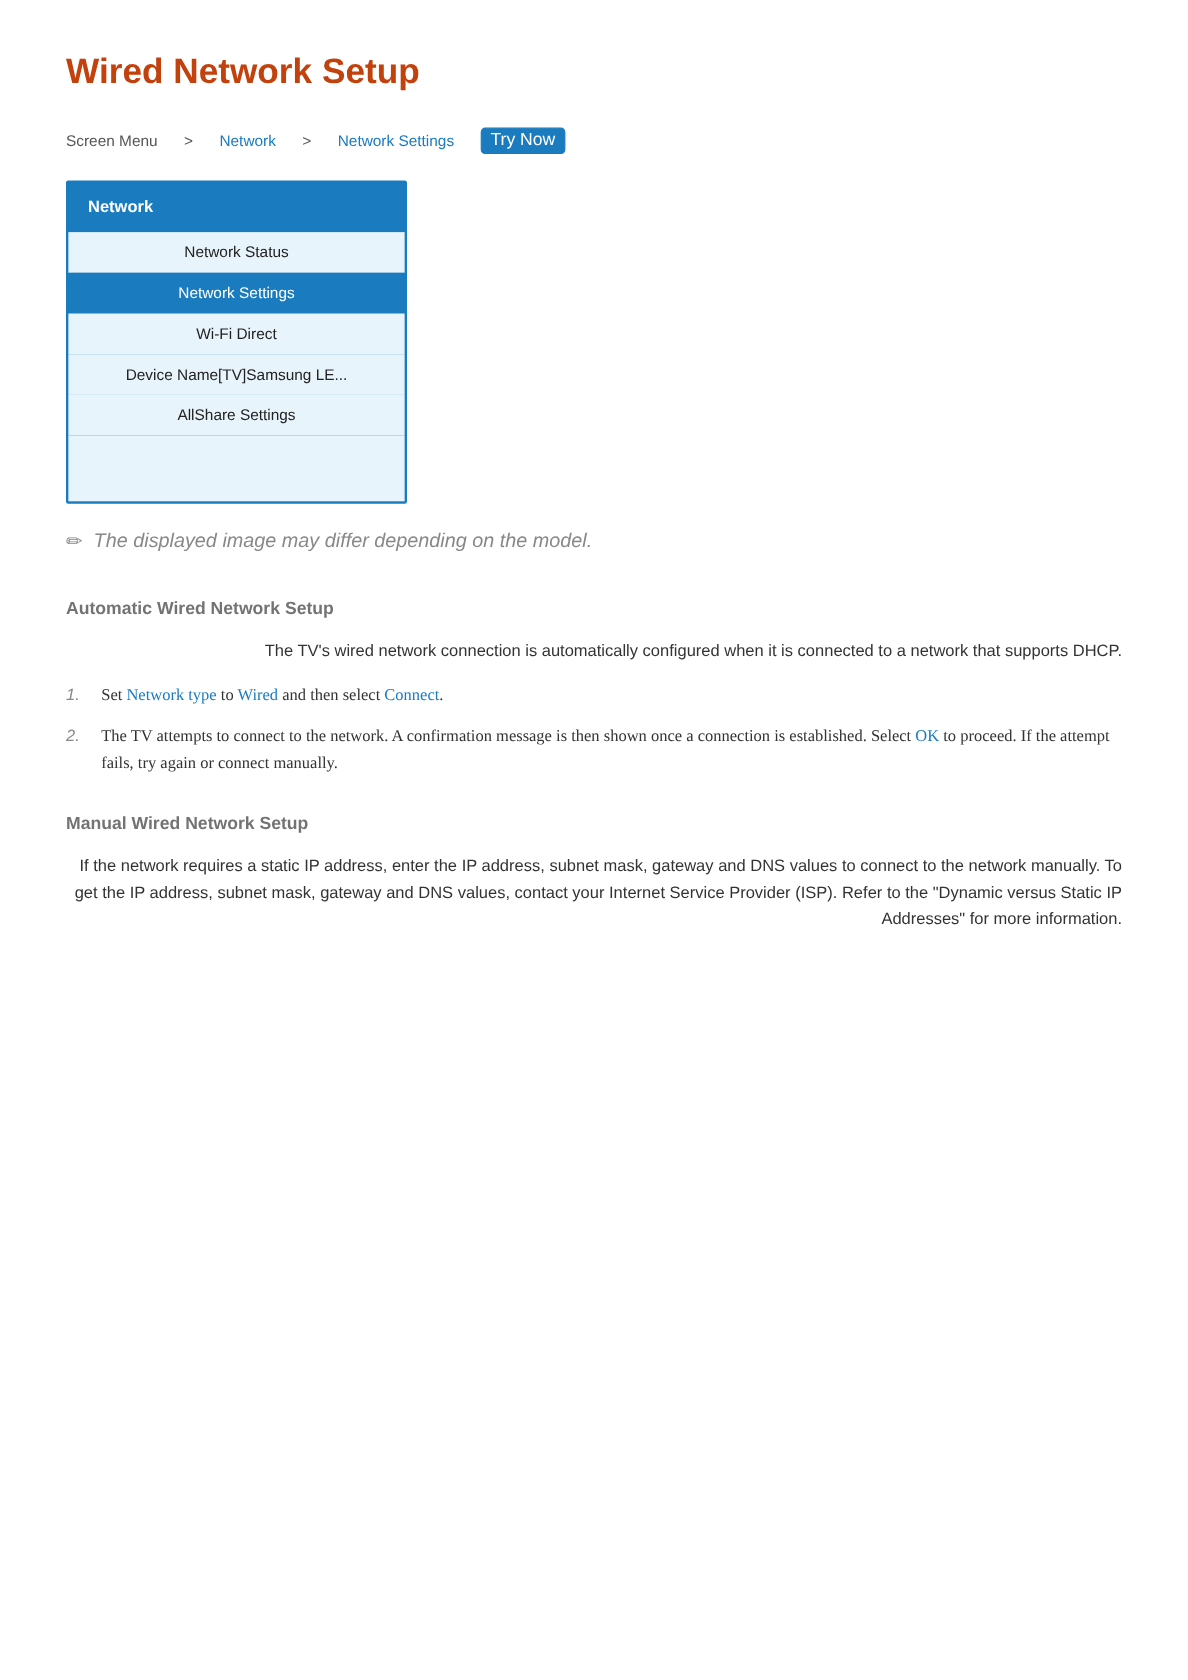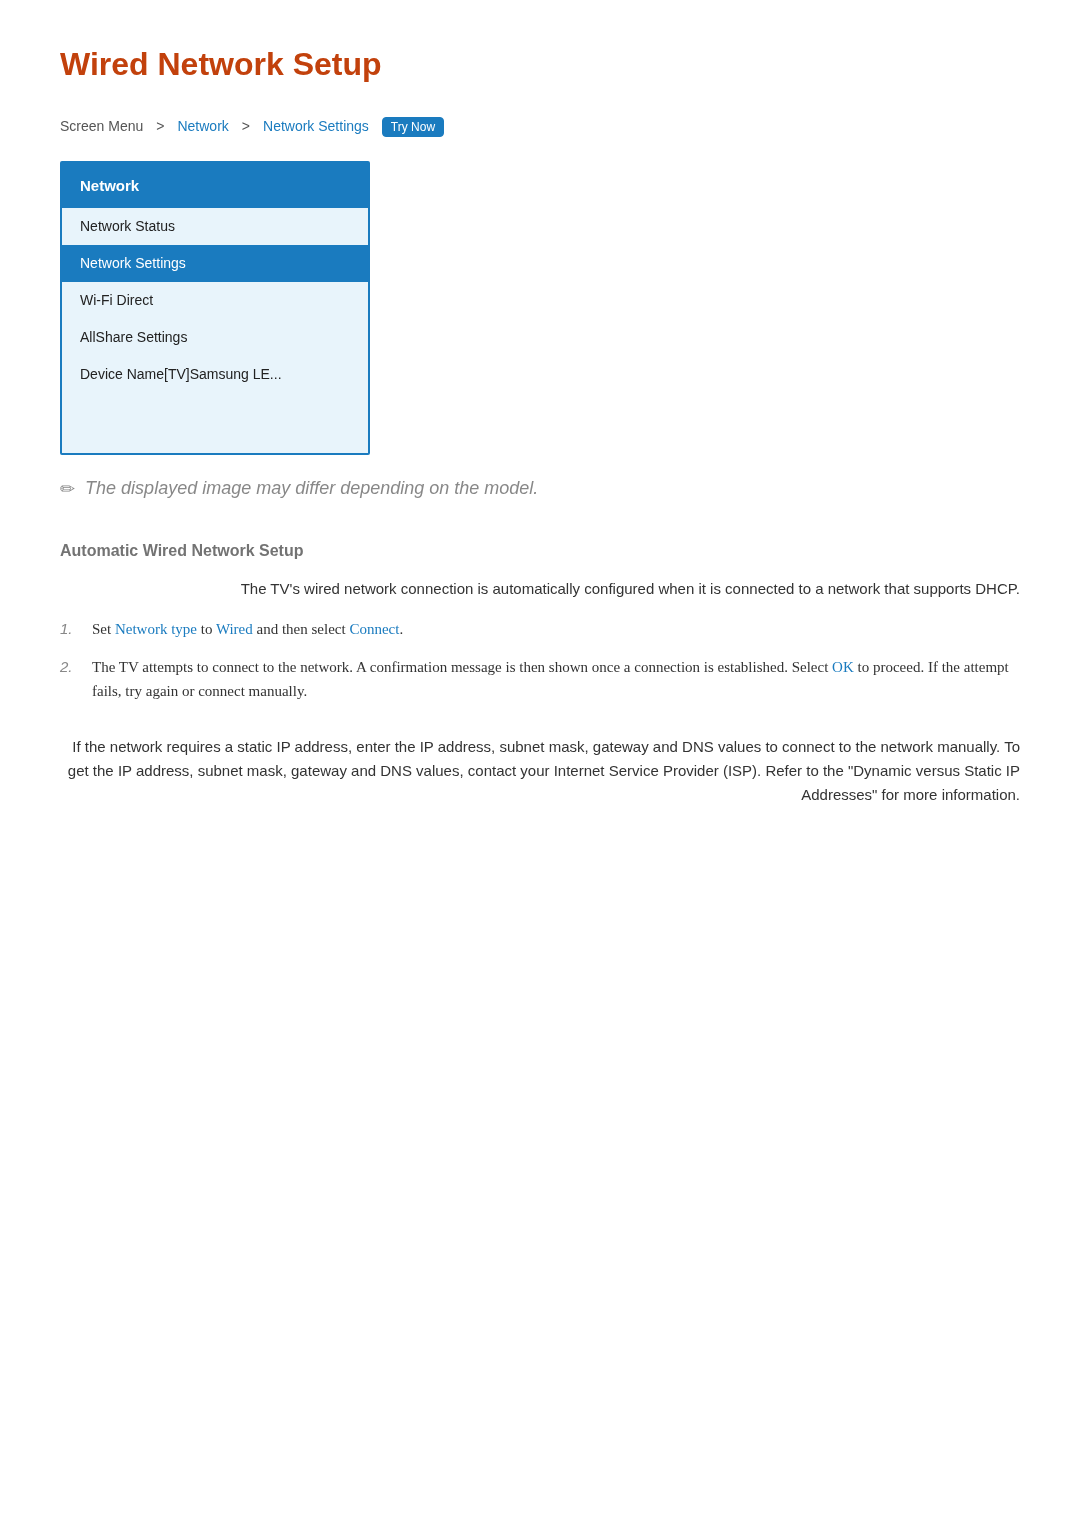--- a/index.html
+++ b/index.html
@@ -21,21 +21,21 @@
     .page-title {
       color: #c2410c;
       font-size: 32px;
       font-weight: bold;
       margin-bottom: 28px;
     }
 
     .breadcrumb {
       display: flex;
       align-items: center;
-      gap: 13px;
+      gap: 24px;
       font-size: 14px;
       color: #555;
       margin-bottom: 24px;
     }
 
     .breadcrumb-separator {
       color: #555;
       font-size: 14px;
     }
 
@@ -46,21 +46,21 @@
 
     .breadcrumb-plain {
       color: #555;
     }
 
     .try-now-badge {
       background: #1a7bbf;
       color: #fff;
       border-radius: 4px;
       padding: 2px 8px;
-      font-size: 12px;
+      font-size: 16px;
       border: 1.5px solid #1a7bbf;
       cursor: pointer;
     }
 
     .menu-panel {
       background: #1a7bbf;
       border: 2px solid #1a7bbf;
       width: 310px;
       margin-bottom: 20px;
       border-radius: 2px;
@@ -76,21 +76,21 @@
     }
 
     .menu-item {
       background: #e8f4fb;
       color: #222;
       font-size: 14px;
       padding: 8px 18px;
       border-bottom: none;
       cursor: default;
       display: flex;
-      justify-content: flex-start;
+      justify-content: center;
       align-items: center;
     }
 
     .menu-item.selected {
       background: #1a7bbf;
       color: #ffffff;
     }
 
     .menu-item-value {
       color: #222;
@@ -199,25 +199,25 @@
 <div class="menu-item">
       <span>Network Status</span>
     </div>
     <div class="menu-item selected">
       <span>Network Settings</span>
     </div>
     <div class="menu-item">
       <span>Wi-Fi Direct</span>
     </div>
     <div class="menu-item">
-      <span>AllShare Settings</span>
-    </div>
-    <div class="menu-item">
       <span>Device Name</span>
       <span class="menu-item-value">[TV]Samsung LE...</span>
+    </div>
+    <div class="menu-item">
+      <span>AllShare Settings</span>
     </div>
     <div class="menu-spacer"></div>
   </div>
 
 <div class="note-row">
   <span class="note-icon">✏</span>
   <span class="note-text">The displayed image may differ depending on the model.</span>
 </div>
 
 <h2 class="section-title">Automatic Wired Network Setup</h2>
@@ -237,14 +237,15 @@
   </li>
   <li>
     <span class="step-number">2.</span>
     <span class="step-text">
       <span>The TV attempts to connect to the network. A confirmation message is then shown once a connection is established. Select </span><span class="inline-highlight">OK</span><span> to proceed. If the attempt fails, try again or connect manually.</span>
     </span>
   </li>
 </ol>
 
 <div class="manual-section">
+  <h2 class="section-title">Manual Wired Network Setup</h2>
   <p class="section-body">If the network requires a static IP address, enter the IP address, subnet mask, gateway and DNS values to connect to the network manually. To get the IP address, subnet mask, gateway and DNS values, contact your Internet Service Provider (ISP). Refer to the "Dynamic versus Static IP Addresses" for more information.</p>
 </div>
 
 </body></html>

